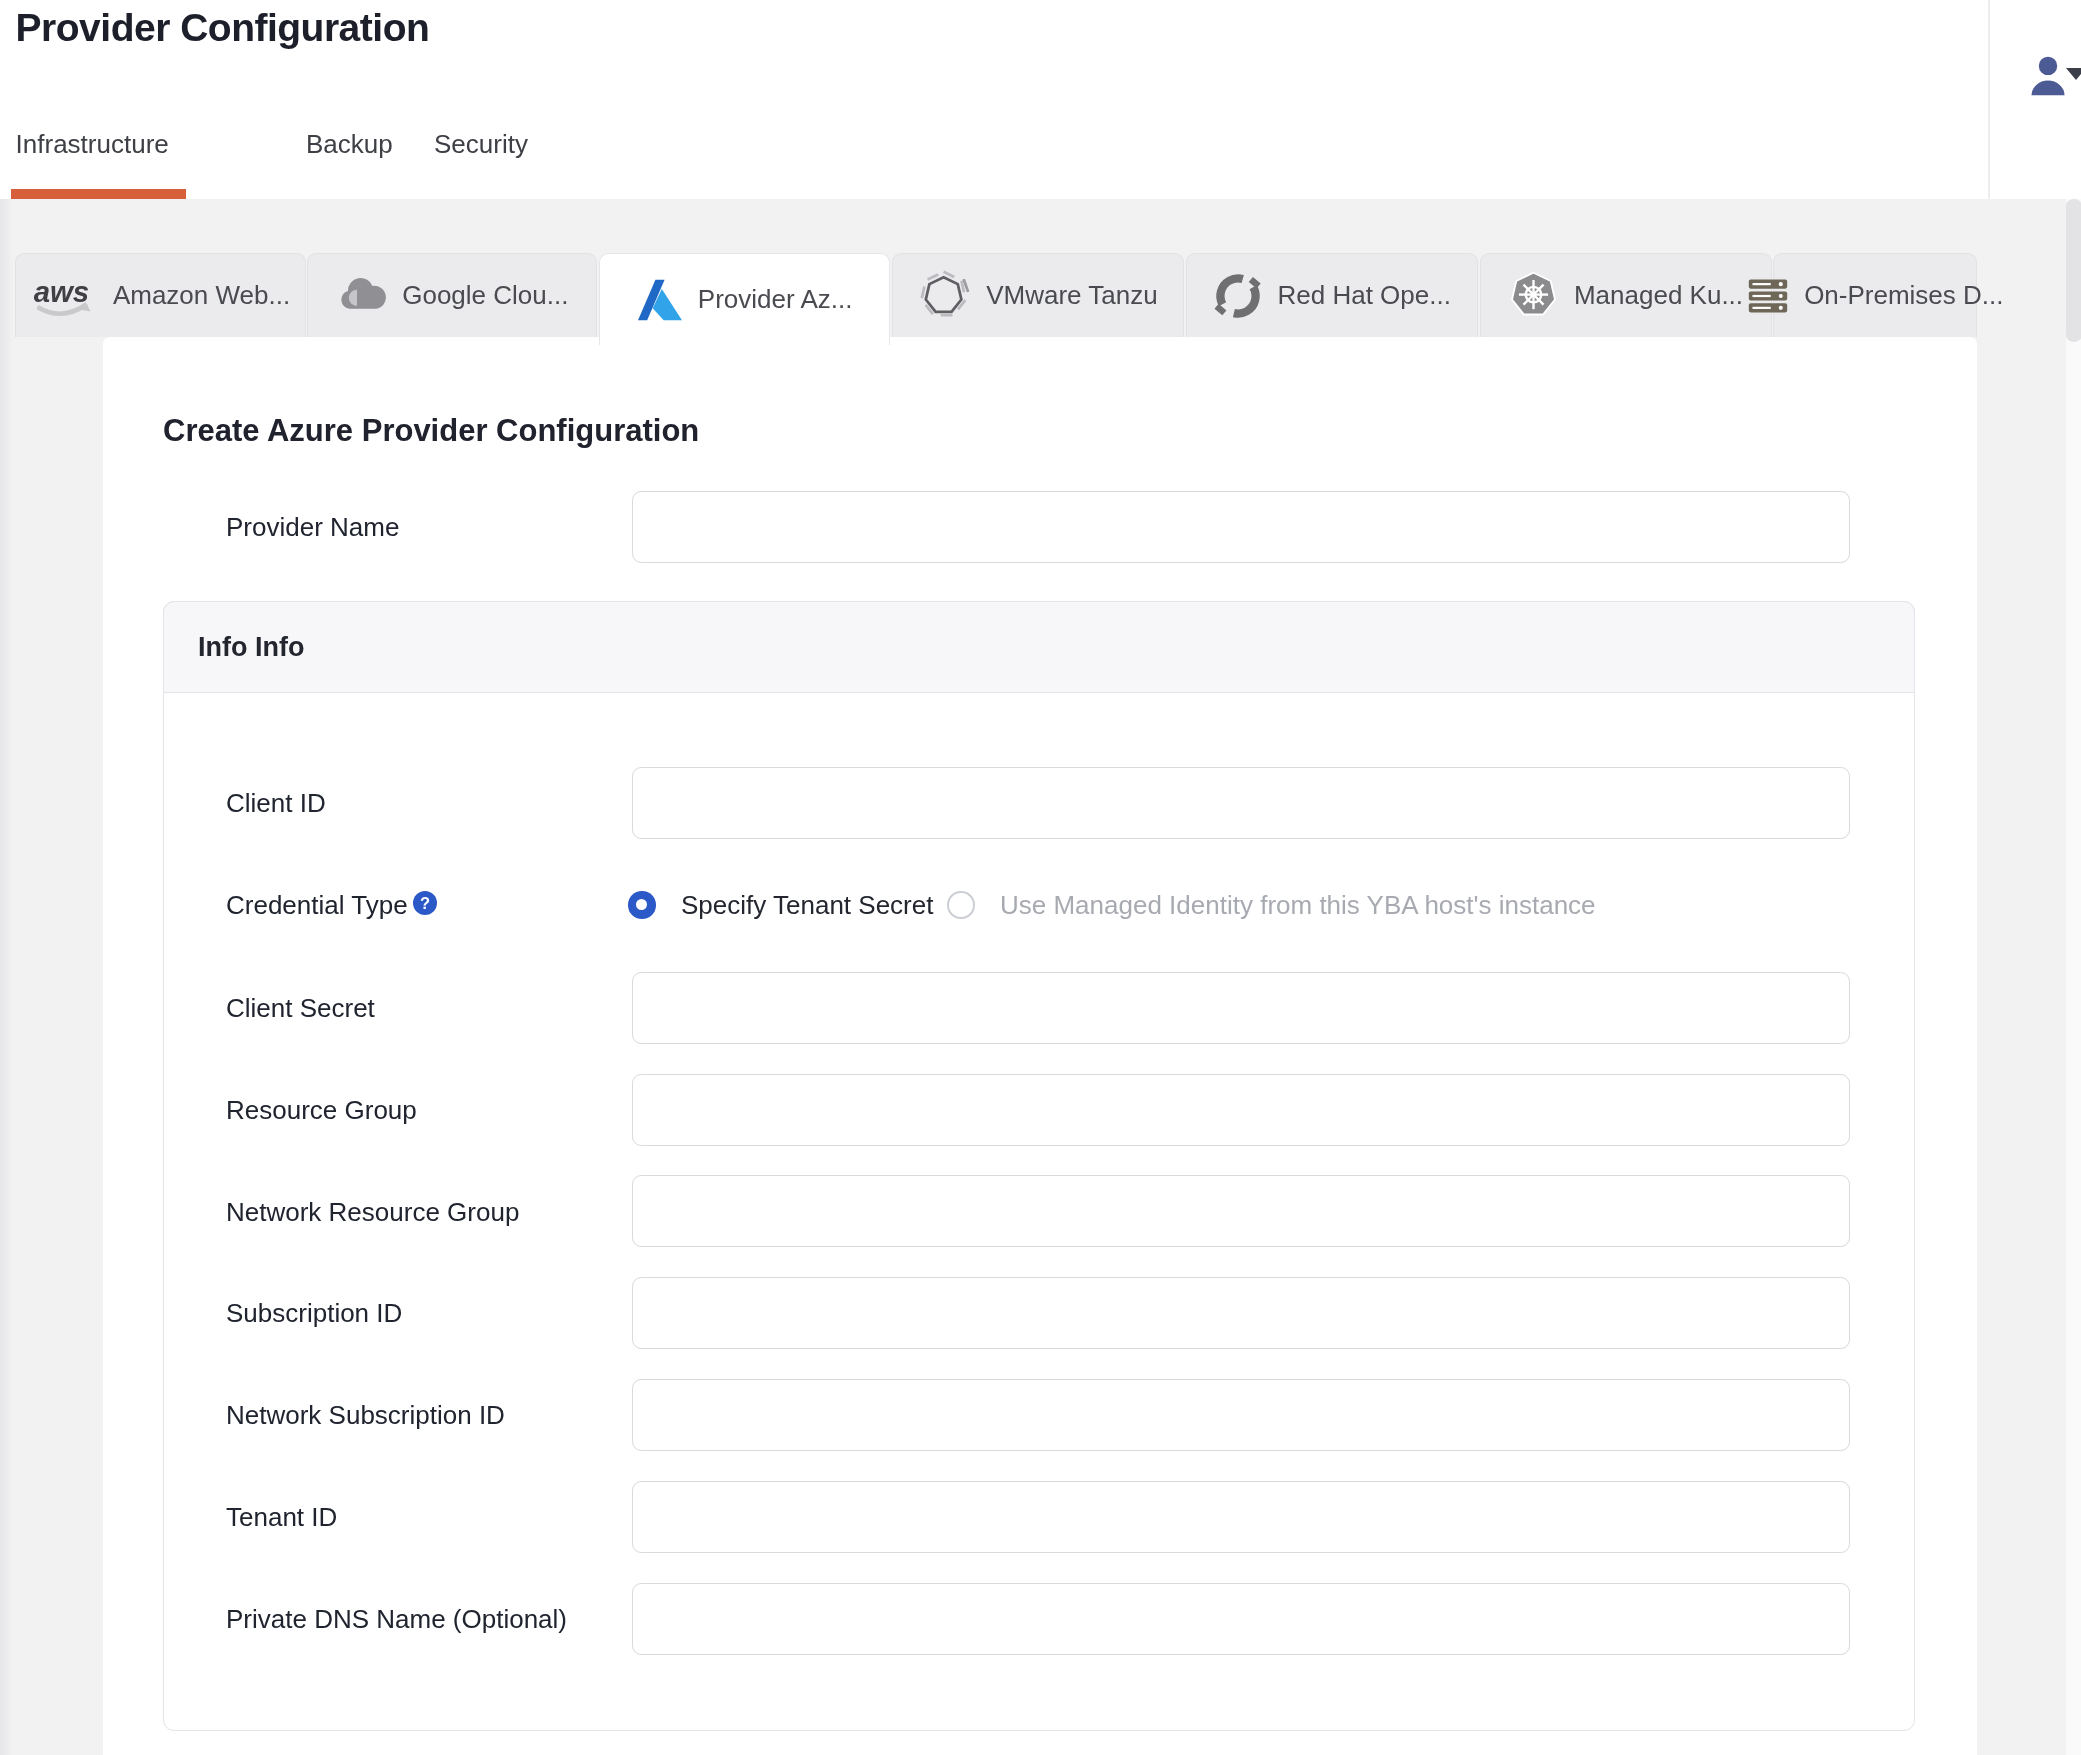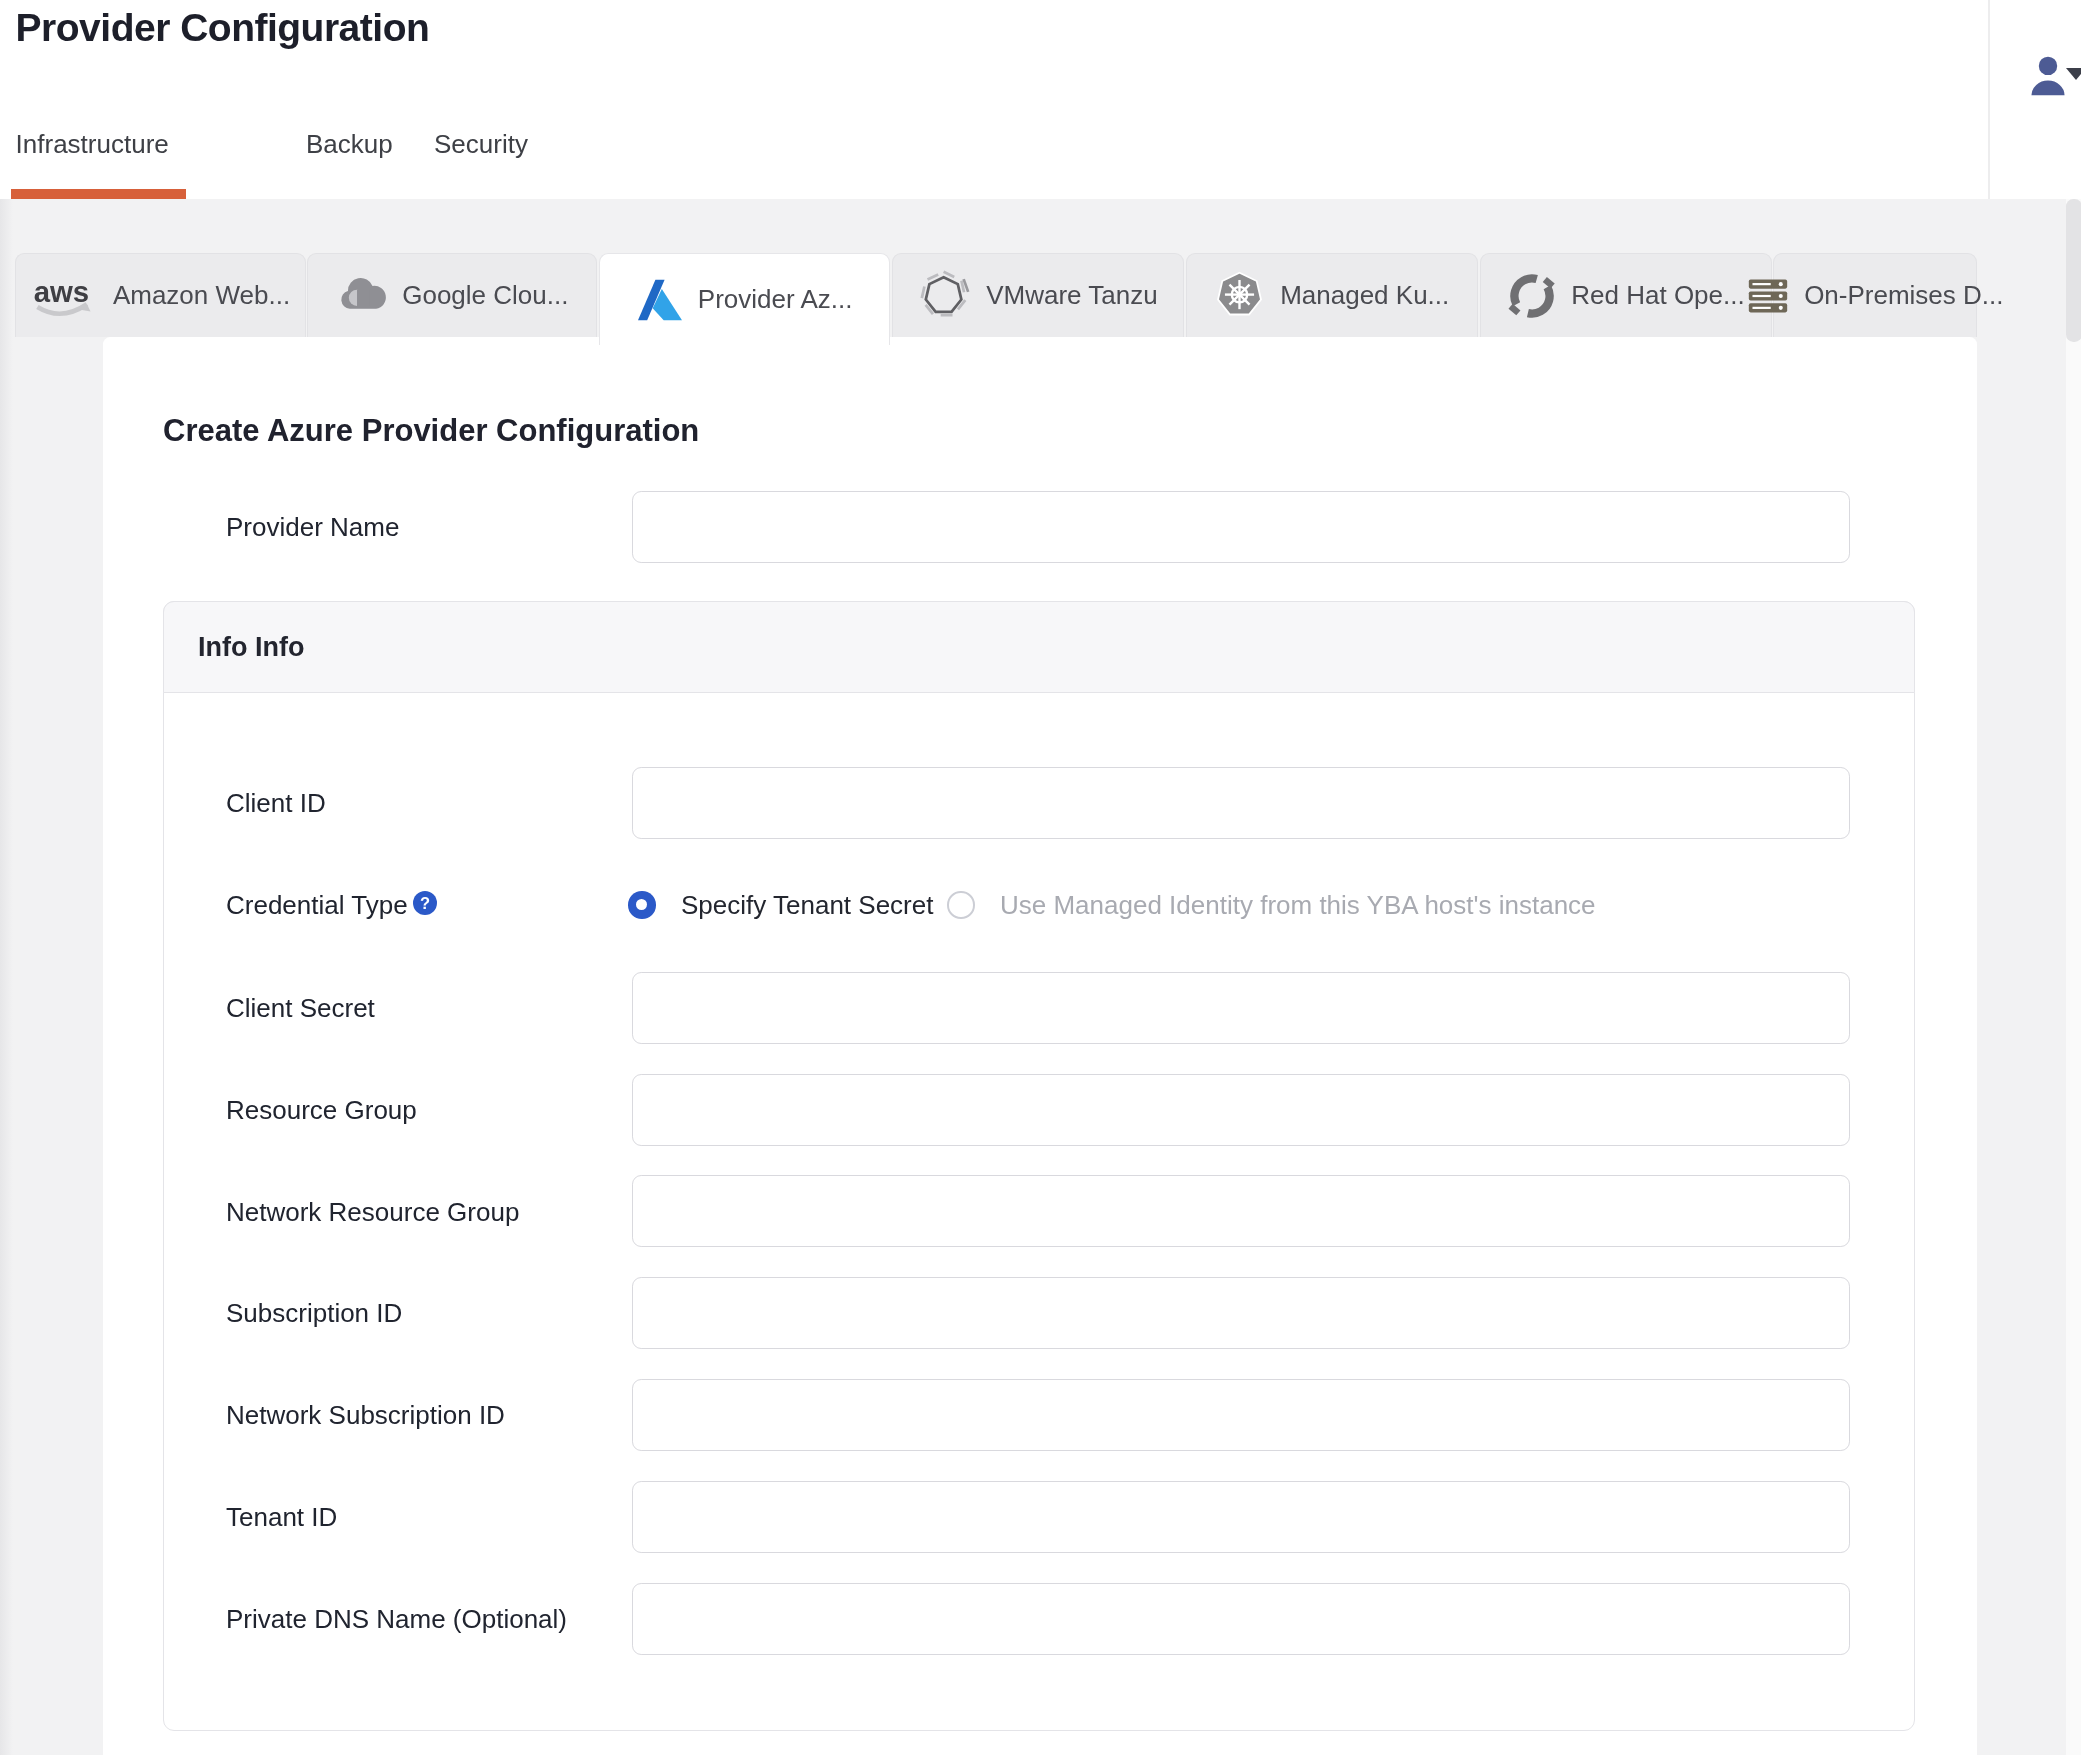--- a/index.html
+++ b/index.html
@@ -28,21 +28,21 @@
 
   
   .ptabs{left:14.7px;top:253px;height:92px;display:flex;}
   .ptab{
     height:84px;background:#ebebed;border:1.8px solid #e2e2e5;border-bottom:none;
     border-radius:9.2px 9.2px 0 0;margin-right:1.8px;display:flex;align-items:center;
     justify-content:center;gap:14.7px;box-sizing:border-box;cursor:pointer;
   }
   .ptab .plabel{font-size:26px;color:#4a4b51;white-space:nowrap;}
   .ptab.active{background:#ffffff;height:92px;border-color:#e6e6e9;z-index:5;}
-  .picon{display:flex;align-items:center;justify-content:flex-end;}
+  .picon{display:flex;align-items:center;justify-content:flex-end;font-style:italic;}
 
   
   .panel{left:103px;top:337px;width:1874px;height:1419px;background:#ffffff;border-radius:7.3px 7.3px 0 0;z-index:2;}
   .form-heading{left:163px;top:413px;font-size:31px;font-weight:700;color:#20222e;z-index:3;}
 
   .field-label{font-size:26px;color:#20242f;z-index:3;}
   .text-input{
     width:1218px;height:72px;background:#ffffff;border:1.8px solid #d9d9de;border-radius:9.2px;
     box-sizing:border-box;z-index:3;font-size:26px;color:#20242f;padding:0 22px;outline:none;
   }
@@ -126,20 +126,31 @@
 
   <div class="ptab" style="width:292px;">
     <span class="picon">
       <svg width="53" height="51" viewBox="0 0 58 56">
         <polygon points="28,8 43.6,15.5 47.5,32.4 36.7,46 19.3,46 8.5,32.4 12.4,15.5" fill="none" stroke="#5f5f63" stroke-width="3"></polygon>
         <polygon points="28,2 47.5,11.4 52.3,32.5 38.8,49.5 17.2,49.5 3.7,32.5 8.5,11.4" fill="none" stroke="#bcbcc0" stroke-width="3" stroke-dasharray="13 9"></polygon>
         <line x1="50" y1="10" x2="55" y2="24" stroke="#9a9a9e" stroke-width="3"></line>
       </svg>
     </span>
     <span class="plabel">VMware Tanzu</span>
+  </div>
+
+  <div class="ptab" style="width:292px;">
+    <span class="picon">
+      <svg width="50" height="50" viewBox="0 0 54 54">
+        <circle cx="27" cy="27" r="19" fill="none" stroke="#6f6f72" stroke-width="9" stroke-dasharray="44 16" transform="rotate(-30 27 27)"></circle>
+        <rect x="40" y="9" width="11" height="7" fill="#6f6f72" transform="rotate(40 45 12)"></rect>
+        <rect x="3" y="38" width="11" height="7" fill="#6f6f72" transform="rotate(40 8 41)"></rect>
+      </svg>
+    </span>
+    <span class="plabel">Red Hat Ope...</span>
   </div>
 
   <div class="ptab" style="width:292px;">
     <span class="picon">
       <svg width="51" height="51" viewBox="0 0 56 56">
         <polygon points="28,3 46.9,12.1 51.6,32.5 38.5,48.9 17.5,48.9 4.4,32.5 9.1,12.1" fill="#8b8b8d" stroke="#ffffff" stroke-width="2"></polygon>
         <circle cx="28" cy="27" r="8.5" fill="none" stroke="#ffffff" stroke-width="2.6"></circle>
         <circle cx="28" cy="27" r="2.6" fill="#ffffff"></circle>
         <g stroke="#ffffff" stroke-width="2.6">
           <line x1="28" y1="27" x2="28" y2="11"></line>
@@ -149,31 +160,20 @@
           <line x1="28" y1="27" x2="17" y2="16"></line>
             <line x1="28" y1="27" x2="39" y2="38"></line>
           <line x1="28" y1="27" x2="17" y2="38"></line>
             <line x1="28" y1="27" x2="39" y2="16"></line>
         </g>
       </svg>
     </span>
     <span class="plabel">Managed Ku...</span>
   </div>
 
-  <div class="ptab" style="width:292px;">
-    <span class="picon">
-      <svg width="50" height="50" viewBox="0 0 54 54">
-        <circle cx="27" cy="27" r="19" fill="none" stroke="#6f6f72" stroke-width="9" stroke-dasharray="44 16" transform="rotate(-30 27 27)"></circle>
-        <rect x="40" y="9" width="11" height="7" fill="#6f6f72" transform="rotate(40 45 12)"></rect>
-        <rect x="3" y="38" width="11" height="7" fill="#6f6f72" transform="rotate(40 8 41)"></rect>
-      </svg>
-    </span>
-    <span class="plabel">Red Hat Ope...</span>
-  </div>
-
   <div class="ptab" style="width:204px;margin-right:0;">
     <span class="picon">
       <svg width="42" height="42" viewBox="0 0 46 46">
         <g fill="#6e6757">
           <rect x="2" y="5" width="42" height="10" rx="2"></rect>
           <rect x="2" y="18" width="42" height="10" rx="2"></rect>
           <rect x="2" y="31" width="42" height="10" rx="2"></rect>
         </g>
         <g stroke="#ffffff" stroke-width="2.4">
           <line x1="6" y1="10" x2="26" y2="10"></line>

